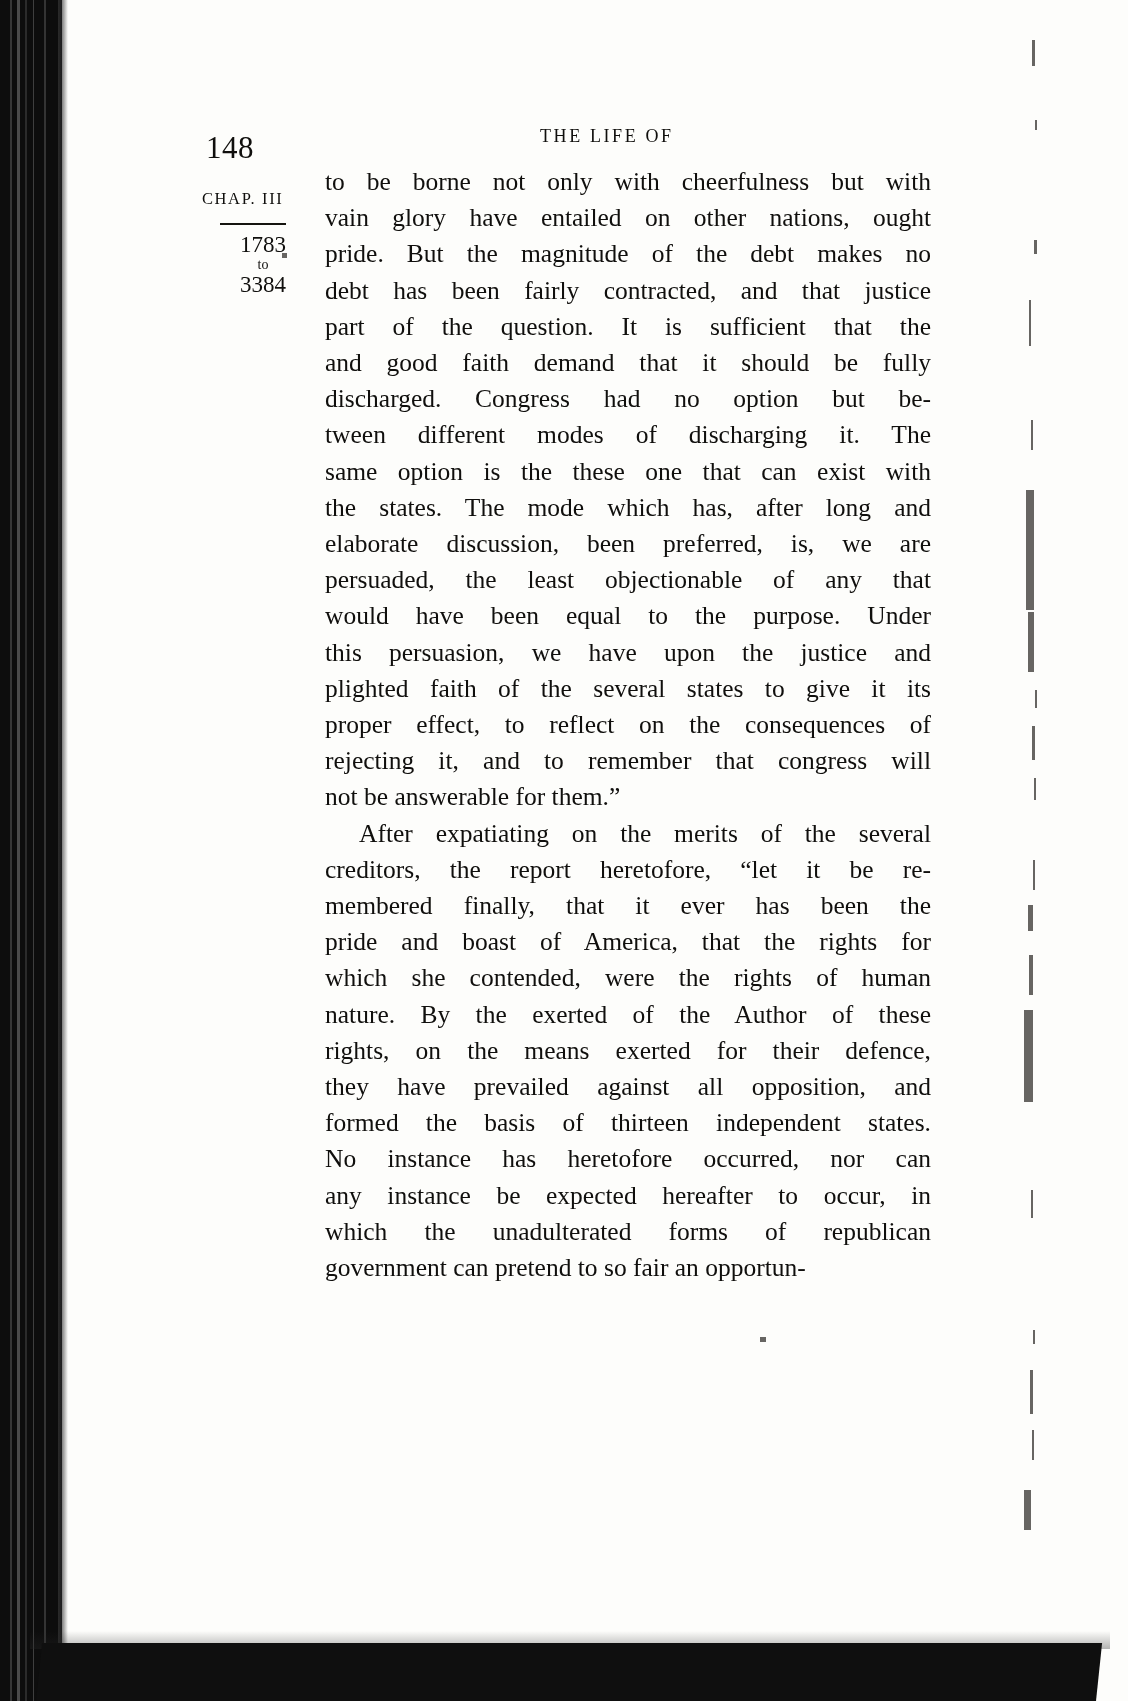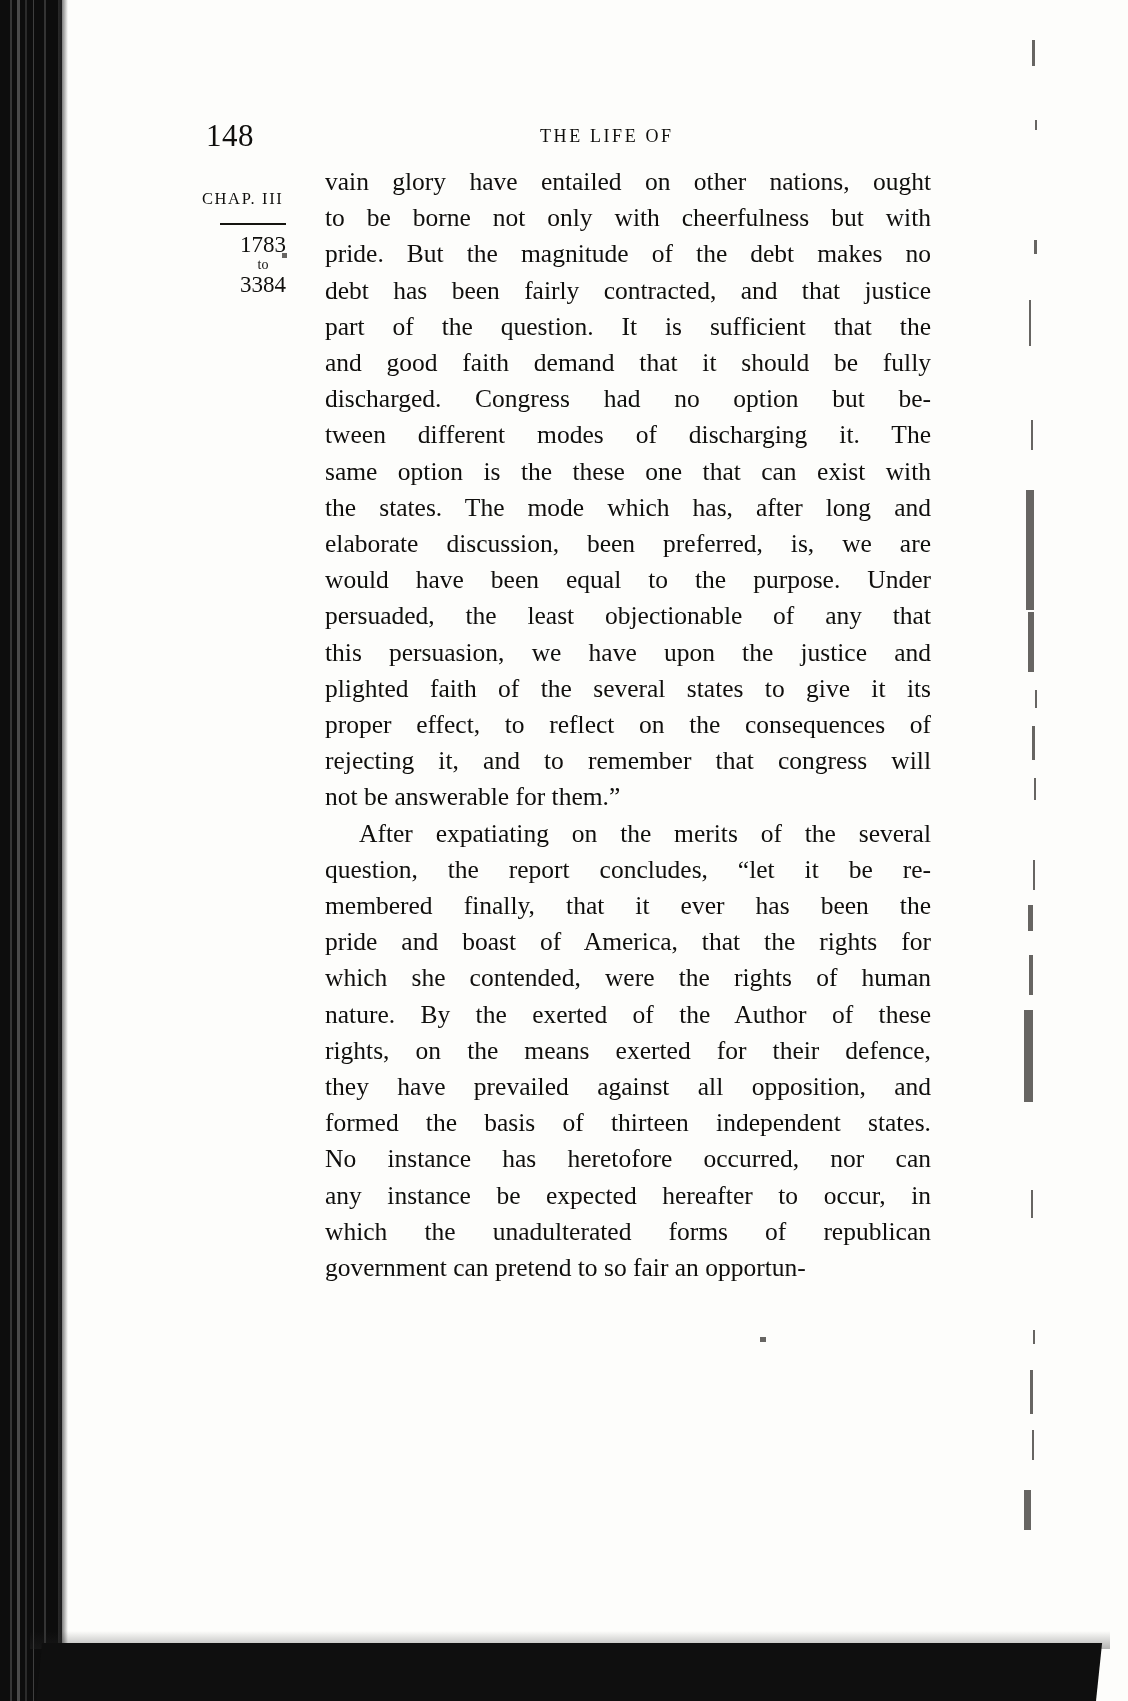--- a/index.html
+++ b/index.html
@@ -75,21 +75,21 @@
   .page-head {
     position: absolute;
     top: 118px;
     left: 0;
     width: 1128px;
     height: 36px;
   }
   .folio {
     position: absolute;
     left: 206px;
-    top: 0;
+    top: 12px;
     font-size: 31px;
     letter-spacing: .5px;
     font-family: "Liberation Serif", serif;
   }
   .running-head {
     position: absolute;
     left: 540px;
     top: 8px;
     font-size: 18px;
     letter-spacing: 2.6px;
@@ -178,42 +178,42 @@
   <div class="marginalia">
     <div class="chap-label">CHAP. III</div>
     <div class="rule"></div>
     <div class="year">1783</div>
     <div class="year-to">to</div>
     <div class="year">3384</div>
   </div>
 
   <div class="body-col">
     <p class="para" id="p0">
+        <span class="line j">to be borne not only with cheerfulness but with</span>
         <span class="line j">vain glory have entailed on other nations, ought</span>
-        <span class="line j">to be borne not only with cheerfulness but with</span>
         <span class="line j">pride.   But the magnitude of the debt makes no</span>
         <span class="line j">debt has been fairly contracted, and that justice</span>
         <span class="line j">part of the question.   It is sufficient that the</span>
         <span class="line j">and good faith demand that it should be fully</span>
         <span class="line j">discharged.   Congress had no option but be-</span>
         <span class="line j">tween different modes of discharging it.   The</span>
         <span class="line j">same option is the these one that can exist with</span>
         <span class="line j">the states.   The mode which has, after long and</span>
         <span class="line j">elaborate discussion, been preferred, is, we are</span>
+        <span class="line j">persuaded, the least objectionable of any that</span>
         <span class="line j">would have been equal to the purpose.   Under</span>
-        <span class="line j">persuaded, the least objectionable of any that</span>
         <span class="line j">this persuasion, we have upon the justice and</span>
         <span class="line j">plighted faith of the several states to give it its</span>
         <span class="line j">proper effect, to reflect on the consequences of</span>
         <span class="line j">rejecting it, and to remember that congress will</span>
         <span class="line j last">not be answerable for them.”</span>
       </p>
     <p class="para" id="p1">
         <span class="line j ind">After expatiating on the merits of the several</span>
-        <span class="line j">question, the report concludes, “let it be re-</span>
+        <span class="line j">creditors, the report heretofore, “let it be re-</span>
         <span class="line j">membered finally, that it ever has been the</span>
         <span class="line j">pride and boast of America, that the rights for</span>
         <span class="line j">which she contended, were the rights of human</span>
         <span class="line j">nature.   By the exerted of the Author of these</span>
         <span class="line j">rights, on the means exerted for their defence,</span>
         <span class="line j">they have prevailed against all opposition, and</span>
         <span class="line j">formed the basis of thirteen independent states.</span>
         <span class="line j">No instance has heretofore occurred, nor can</span>
         <span class="line j">any instance be expected hereafter to occur, in</span>
         <span class="line j">which the unadulterated forms of republican</span>

